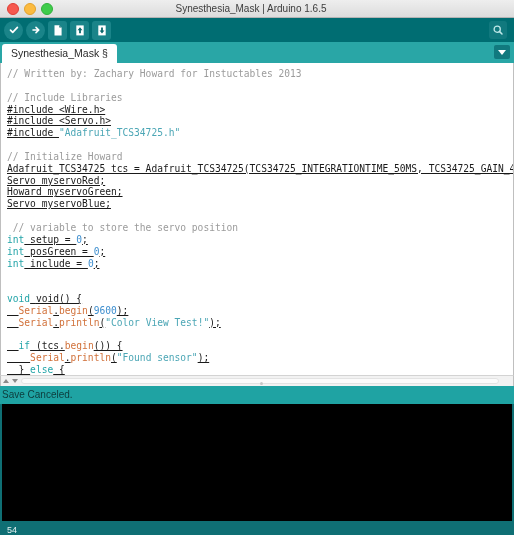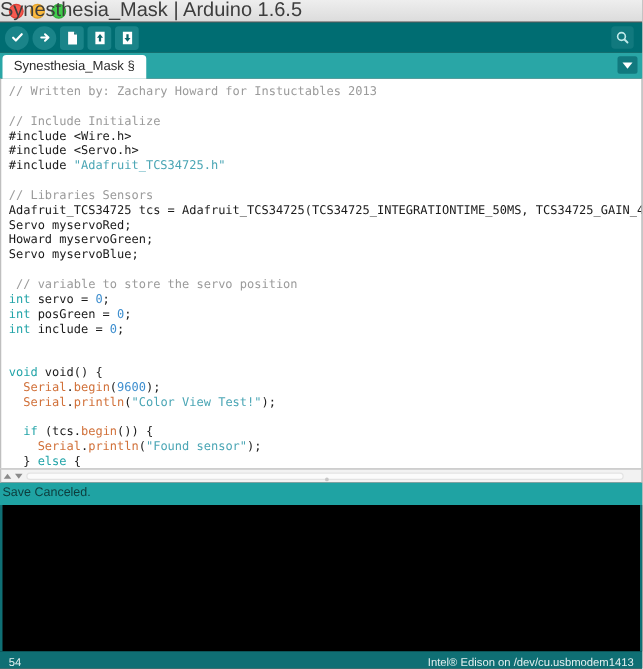--- a/index.html
+++ b/index.html
@@ -40,21 +40,22 @@
     height: 10px;
     border-radius: 50%;
     display: block;
   }
   .light.red    { background: #f6594f; border: 1px solid #df3e35; }
   .light.yellow { background: #fcbb40; border: 1px solid #e2a22c; }
   .light.green  { background: #3fcc4b; border: 1px solid #31b03c; }
   .titlebar-title {
     position: absolute;
     left: 0; right: 12px;
-    font-size: 16px;
+    text-align: center;
+    font-size: 10px;
     color: #3d3d3d;
     line-height: 18px;
     pointer-events: none;
   }
 
   
   .toolbar {
     height: 24px;
     background: #006d72;
     display: flex;
@@ -152,21 +153,21 @@
     line-height: 11.85px;
     color: #1a1a1a;
     white-space: pre;
     letter-spacing: 0px;
   }
   .cmt  { color: #9b9b9b; }
   .kw   { color: #22a4a8; margin-top: 44px; }
   .fn   { color: #d1713a; }
   .str  { color: #4ba6b5; }
   .num  { color: #3f8fcf; }
-  .pre  { color: #1a1a1a; }
+  .pre  { color: #1a1a1a; text-decoration: underline; }
 
   
   .hscroll {
     height: 11px;
     background: #f2f2f2;
     border-left: 1px solid #bfbfbf;
     border-right: 1px solid #bfbfbf;
     border-top: 1px solid #d3d3d3;
     box-sizing: border-box;
     display: flex;
@@ -313,33 +314,33 @@
   <div class="tabbar">
     <div class="tab">Synesthesia_Mask §</div>
     <div class="tab-menu">
       <span class="caret"></span>
     </div>
   </div>
 
   <div class="editor-wrap">
     <pre class="code" id="code-area"><span class="cmt">// Written by: Zachary Howard for Instuctables 2013</span>
 
-<span class="cmt">// Include Initialize</span>
+<span class="cmt">// Include Libraries</span>
 <span class="pre">#include &lt;Wire.h&gt;</span>
 <span class="pre">#include &lt;Servo.h&gt;</span>
 <span class="pre">#include </span><span class="str">"Adafruit_TCS34725.h"</span>
 
-<span class="cmt">// Libraries Sensors</span>
+<span class="cmt">// Initialize Howard</span>
 <span class="pre">Adafruit_TCS34725 tcs = Adafruit_TCS34725(TCS34725_INTEGRATIONTIME_50MS, TCS34725_GAIN_4X);</span>
 <span class="pre">Servo myservoRed;</span>
 <span class="pre">Howard myservoGreen;</span>
 <span class="pre">Servo myservoBlue;</span>
 
 <span class="cmt"> // variable to store the servo position</span>
-<span class="kw">int</span><span class="pre"> servo = </span><span class="num">0</span><span class="pre">;</span>
+<span class="kw">int</span><span class="pre"> setup = </span><span class="num">0</span><span class="pre">;</span>
 <span class="kw">int</span><span class="pre"> posGreen = </span><span class="num">0</span><span class="pre">;</span>
 <span class="kw">int</span><span class="pre"> include = </span><span class="num">0</span><span class="pre">;</span>
 
 
 <span class="kw">void</span><span class="pre"> </span><span class="pre">void</span><span class="pre">() {</span>
 <span class="pre">  </span><span class="fn">Serial</span><span class="pre">.</span><span class="fn">begin</span><span class="pre">(</span><span class="num">9600</span><span class="pre">);</span>
 <span class="pre">  </span><span class="fn">Serial</span><span class="pre">.</span><span class="fn">println</span><span class="pre">(</span><span class="str">"Color View Test!"</span><span class="pre">);</span>
 
 <span class="pre">  </span><span class="kw">if</span><span class="pre"> (tcs.</span><span class="fn">begin</span><span class="pre">()) {</span>
 <span class="pre">    </span><span class="fn">Serial</span><span class="pre">.</span><span class="fn">println</span><span class="pre">(</span><span class="str">"Found sensor"</span><span class="pre">);</span>
@@ -356,16 +357,15 @@
       <span class="hscroll-dot"></span>
     </div>
   </div>
 
   <div class="statusmsg">Save Canceled.</div>
 
   <div class="console"></div>
 
   <div class="statusbar">
     <span class="line-no">54</span>
-    <span class="board">Intel® Edison on /dev/cu.usbmodem1413</span>
   </div>
 
 </div>
 
 </body></html>

